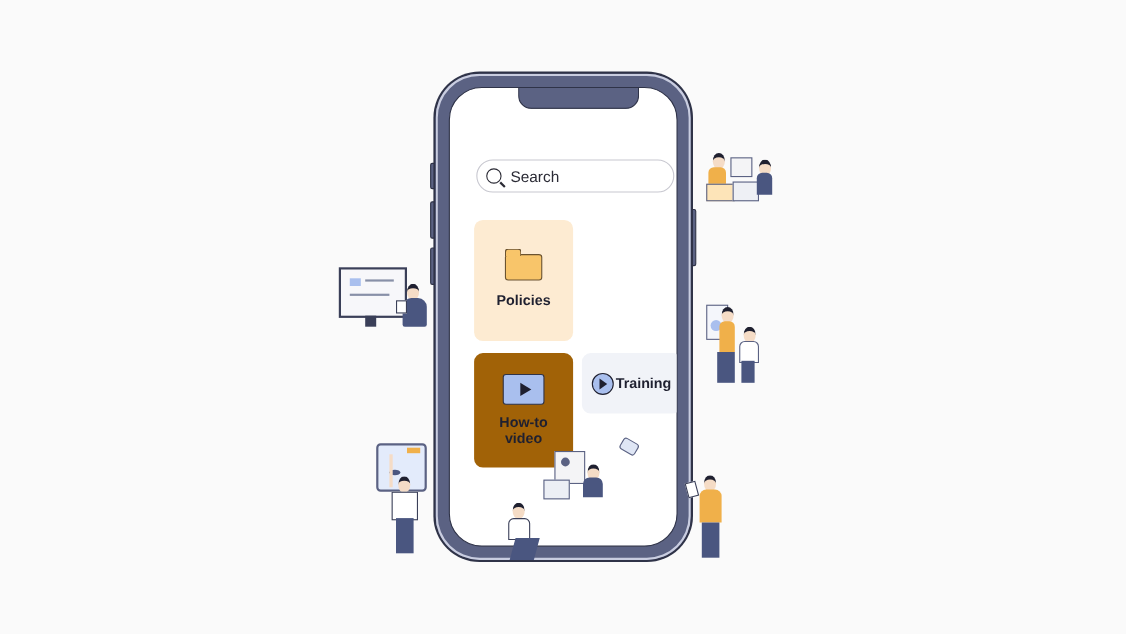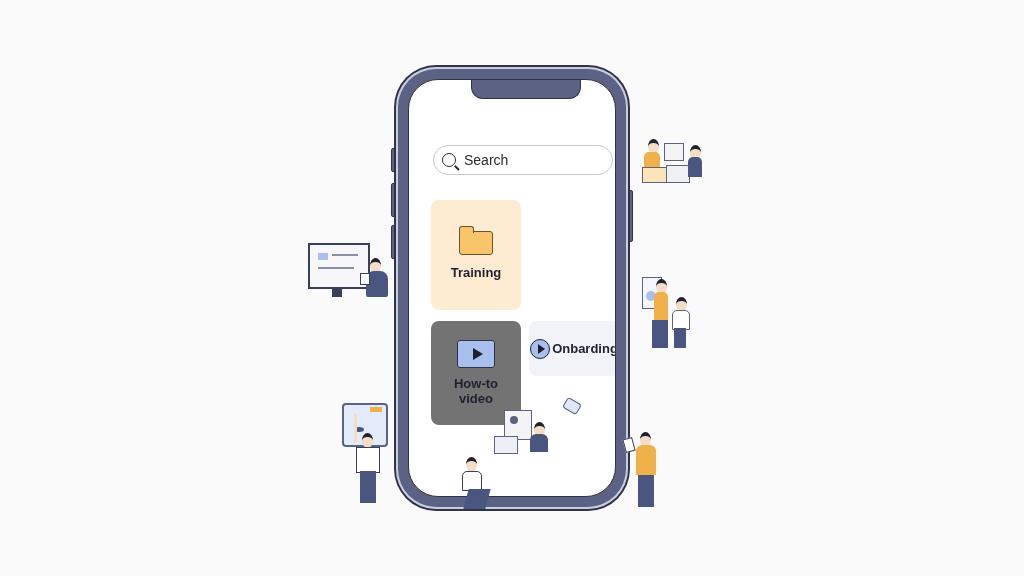--- a/index.html
+++ b/index.html
@@ -32,21 +32,21 @@
     }
     .search-icon { width: 12px; height: 12px; border: 1.6px solid #2b2b35; border-radius: 50%; position: relative; margin-right: 8px; }
     .search-icon::after { content:""; position:absolute; width:6px; height:1.6px; background:#2b2b35; right:-5px; bottom:-3px; transform: rotate(45deg); }
     .search-text { font-size: 14px; color: #2b2b35; }
     .tile {
       position: absolute; border-radius: 8px; display: flex; flex-direction: column;
       align-items: center; justify-content: center; font-weight: bold; color: #1f2030; font-size: 13px; text-align: center;
     }
     .t-onb { left: 22px; top: 120px; width: 90px; height: 110px; background: #fdebd2; }
     .t-pol { left: 120px; top: 120px; width: 90px; height: 110px; background: #e3ebfb; }
-    .t-how { left: 22px; top: 241px; width: 90px; height: 104px; background: #737373; }
+    .t-how { left: 22px; top: 241px; width: 90px; height: 104px; background: #a16207; }
     .t-tra { left: 120px; top: 241px; width: 90px; height: 55px; background: #f1f3f8; flex-direction: row; }
     .folder { width: 32px; height: 22px; border: 1.5px solid #6b5330; border-radius: 3px; position: relative; margin-bottom: 10px; }
     .folder::before { content:""; position:absolute; left:-1.5px; top:-6px; width:13px; height:6px; border:1.5px solid #6b5330; border-bottom:none; border-radius:3px 3px 0 0; }
     .folder-y { background: #f8c56a; }
     .folder-y::before { background: #f8c56a; }
     .folder-b { background: #8ea8e0; border-color: #2f3a60; }
     .folder-b::before { background: #8ea8e0; border-color: #2f3a60; }
     .badge { position: absolute; right: -12px; top: -16px; width: 10px; height: 10px; border: 1.5px solid #444a66; border-radius: 50%; background: #dfe6f5; }
     .video { width: 36px; height: 26px; background: #a9bfee; border: 1.5px solid #2f3348; border-radius: 3px; margin-bottom: 8px; display:flex; align-items:center; justify-content:center; }
     .tri { width: 0; height: 0; border-left: 10px solid #1f2030; border-top: 6px solid transparent; border-bottom: 6px solid transparent; margin-left: 3px; }
@@ -67,36 +67,36 @@
   <div class="screen">
     <div class="notch"></div>
 
     <div class="search">
       <span class="search-icon"></span>
       <span class="search-text">Search</span>
     </div>
 
     <div class="tile t-onb">
       <span class="folder folder-y"></span>
-      <span>Training</span>
+      <span>Policies</span>
     </div>
 
 
     <div class="tile t-how">
       <span class="video">
           <span class="tri"></span>
         </span>
       <span style="width:60px;">How-to video</span>
     </div>
 
     <div class="tile t-tra">
       <span class="play-circle">
           <span class="tri"></span>
         </span>
-      <span>Onbarding</span>
+      <span>Training</span>
     </div>
 
     <div class="illu" style="left:95px; top:330px; width:90px; height:65px;">
       <div style="position:absolute; left:0; top:0; width:26px; height:28px; background:#f4f4f6; border:1px solid #5b6283;"></div>
       <div style="position:absolute; left:6px; top:6px; width:8px; height:8px; background:#5b6283; border-radius:50%;"></div>
       <div style="position:absolute; left:-10px; top:26px; width:22px; height:16px; background:#eceff5; border:1px solid #5b6283;"></div>
       <div class="person-head" style="left:30px; top:12px;"></div>
       <div style="position:absolute; left:26px; top:24px; width:18px; height:18px; background:#4a5680; border-radius:6px 6px 0 0;"></div>
       <div style="position:absolute; left:60px; top:-10px; width:14px; height:10px; background:#dfe6f5; border:1px solid #5b6283; border-radius:3px; transform:rotate(30deg);"></div>
     </div>

